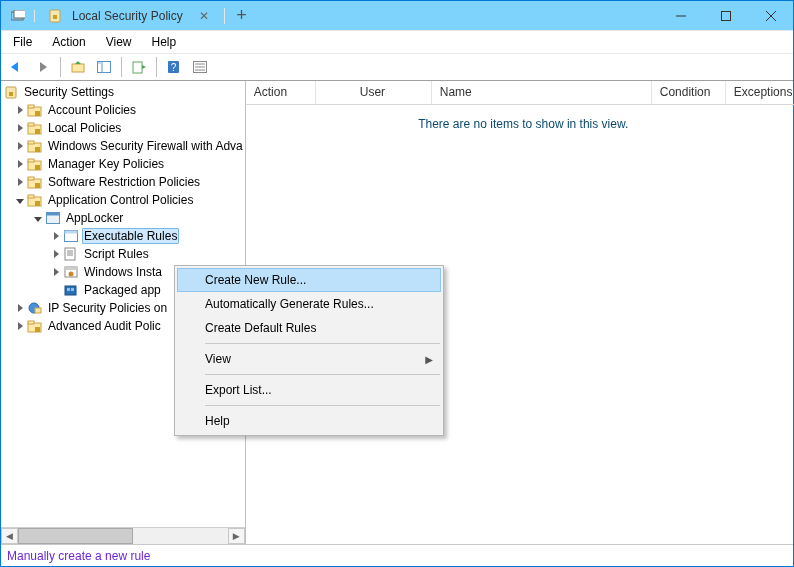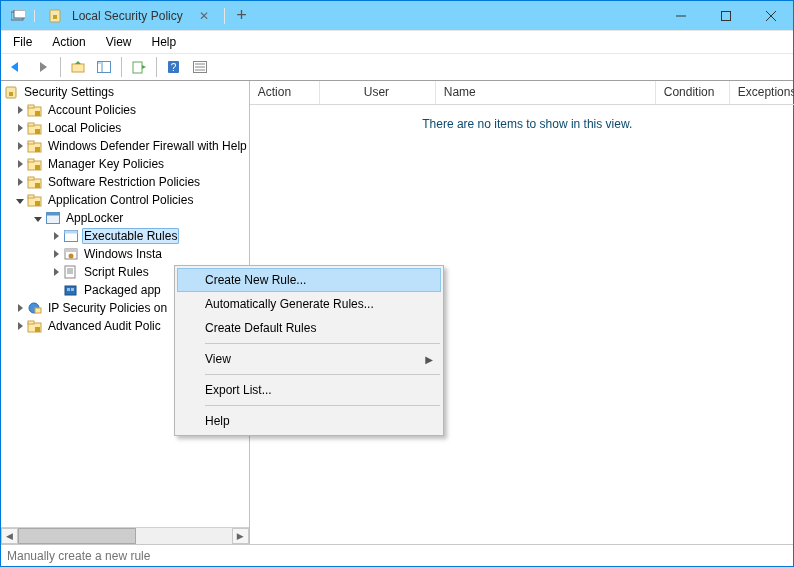--- a/index.html
+++ b/index.html
@@ -32,21 +32,21 @@
   .tree-label { padding: 0 2px; }
   .tree-label.selected { background:#cde8ff; border:1px solid #7ab7e8; padding: 0 1px; border-radius:1px;}
   .scroll-x { height:17px; background:#f0f0f0; border-top:1px solid #d0d0d0; display:flex; align-items:center; }
   .scroll-x .arrow { width:17px; height:16px; background:#f5f5f5; border:1px solid #c8c8c8; display:flex; align-items:center; justify-content:center; color:#666; font-size:9px;}
   .scroll-x .track { flex:1; height:16px; position:relative; }
   .scroll-x .thumb { position:absolute; left:0; top:0; height:16px; width:55%; background:#cdcdcd; border:1px solid #a8a8a8;}
   .list-pane { flex:1; display:flex; flex-direction:column; min-height:0; }
   .cols { height:24px; display:flex; border-bottom:1px solid #d8d8d8; }
   .col { padding: 4px 8px; border-right:1px solid #e4e4e4; font-size:12px; color:#333; }
   .list-body { flex:1; padding: 10px 8px; color:#0c4a6e; }
-  .statusbar { height:22px; border-top:1px solid #c8c8c8; padding: 2px 6px; font-size:12px; color:#737373; display:flex; align-items:center;}
+  .statusbar { height:22px; border-top:1px solid #c8c8c8; padding: 2px 6px; font-size:12px; color:#6d28d9; display:flex; align-items:center;}
   
   .ctxmenu { position:absolute; left:173px; top:264px; width:270px; background:#f2f2f2; border:1px solid #b7b7b7; box-shadow: 3px 3px 4px rgba(0,0,0,0.25); padding:2px; z-index:10;text-align:center; }
   .ctxitem { height:24px; display:flex; align-items:center; padding: 0 24px 0 28px; font-size:12px; position:relative;}
   .ctxitem.hover { background:#bde1fb; border:1px solid #8fc7ea; padding: 0 23px 0 27px;}
   .ctxsep { height:1px; background:#c9c9c9; margin: 3px 1px 3px 28px; }
   .ctxitem .sub { position:absolute; right:8px; font-size:10px; color:#555;}
   
   svg { display:block; }
 </style>
 </head>
@@ -197,21 +197,21 @@
               <span class="tw">
                 <span class="twist closed"></span>
               </span>
               <span class="tree-icon">
                 <svg width="16" height="14">
                   <rect x="1" y="4" width="13" height="9" fill="#ffe9a8" stroke="#c9a24a"></rect>
                   <rect x="1" y="2" width="6" height="3" fill="#ffe9a8" stroke="#c9a24a"></rect>
                   <rect x="8" y="8" width="5" height="5" fill="#caa020"></rect>
                 </svg>
               </span>
-              <span class="tree-label">Windows Defender Firewall with Help</span>
+              <span class="tree-label">Windows Security Firewall with Adva</span>
             </div>
             <div class="tree-row" style="padding-left: 12px;">
               <span class="tw">
                 <span class="twist closed"></span>
               </span>
               <span class="tree-icon">
                 <svg width="16" height="14">
                   <rect x="1" y="4" width="13" height="9" fill="#ffe9a8" stroke="#c9a24a"></rect>
                   <rect x="1" y="2" width="6" height="3" fill="#ffe9a8" stroke="#c9a24a"></rect>
                   <rect x="8" y="8" width="5" height="5" fill="#caa020"></rect>
@@ -261,47 +261,47 @@
               <span class="tw">
                 <span class="twist closed"></span>
               </span>
               <span class="tree-icon">
                 <svg width="16" height="14">
                   <rect x="1.5" y="1.5" width="13" height="11" fill="#fff" stroke="#5a93c8"></rect>
                   <rect x="1.5" y="1.5" width="13" height="3" fill="#bcd7ef"></rect>
                 </svg>
               </span>
               <span class="tree-label selected">Executable Rules</span>
-            </div>
-            <div class="tree-row" style="padding-left: 48px;">
-              <span class="tw">
-                <span class="twist closed"></span>
-              </span>
-              <span class="tree-icon">
-                <svg width="16" height="14">
-                  <rect x="2" y="2" width="12" height="10" fill="#fff" stroke="#888"></rect>
-                  <rect x="2" y="2" width="12" height="3" fill="#ccc"></rect>
-                  <circle cx="8" cy="9" r="2.5" fill="#c98b2a"></circle>
-                </svg>
-              </span>
-              <span class="tree-label">Windows Insta</span>
             </div>
             <div class="tree-row" style="padding-left: 48px;">
               <span class="tw">
                 <span class="twist closed"></span>
               </span>
               <span class="tree-icon">
                 <svg width="16" height="14">
                   <rect x="2" y="1" width="10" height="12" fill="#fff" stroke="#888"></rect>
                   <line x1="4" y1="4" x2="10" y2="4" stroke="#888"></line>
                   <line x1="4" y1="6" x2="10" y2="6" stroke="#888"></line>
                   <line x1="4" y1="8" x2="10" y2="8" stroke="#888"></line>
                 </svg>
               </span>
               <span class="tree-label">Script Rules</span>
+            </div>
+            <div class="tree-row" style="padding-left: 48px;">
+              <span class="tw">
+                <span class="twist closed"></span>
+              </span>
+              <span class="tree-icon">
+                <svg width="16" height="14">
+                  <rect x="2" y="2" width="12" height="10" fill="#fff" stroke="#888"></rect>
+                  <rect x="2" y="2" width="12" height="3" fill="#ccc"></rect>
+                  <circle cx="8" cy="9" r="2.5" fill="#c98b2a"></circle>
+                </svg>
+              </span>
+              <span class="tree-label">Windows Insta</span>
             </div>
             <div class="tree-row" style="padding-left: 48px;">
               <span class="tw"></span>
               <span class="tree-icon">
                 <svg width="16" height="14">
                   <rect x="2" y="3" width="11" height="9" fill="#2d6fb5" stroke="#1b4f86"></rect>
                   <rect x="4" y="5" width="3" height="3" fill="#8fc0ea"></rect>
                   <rect x="8" y="5" width="3" height="3" fill="#8fc0ea"></rect>
                 </svg>
               </span>

